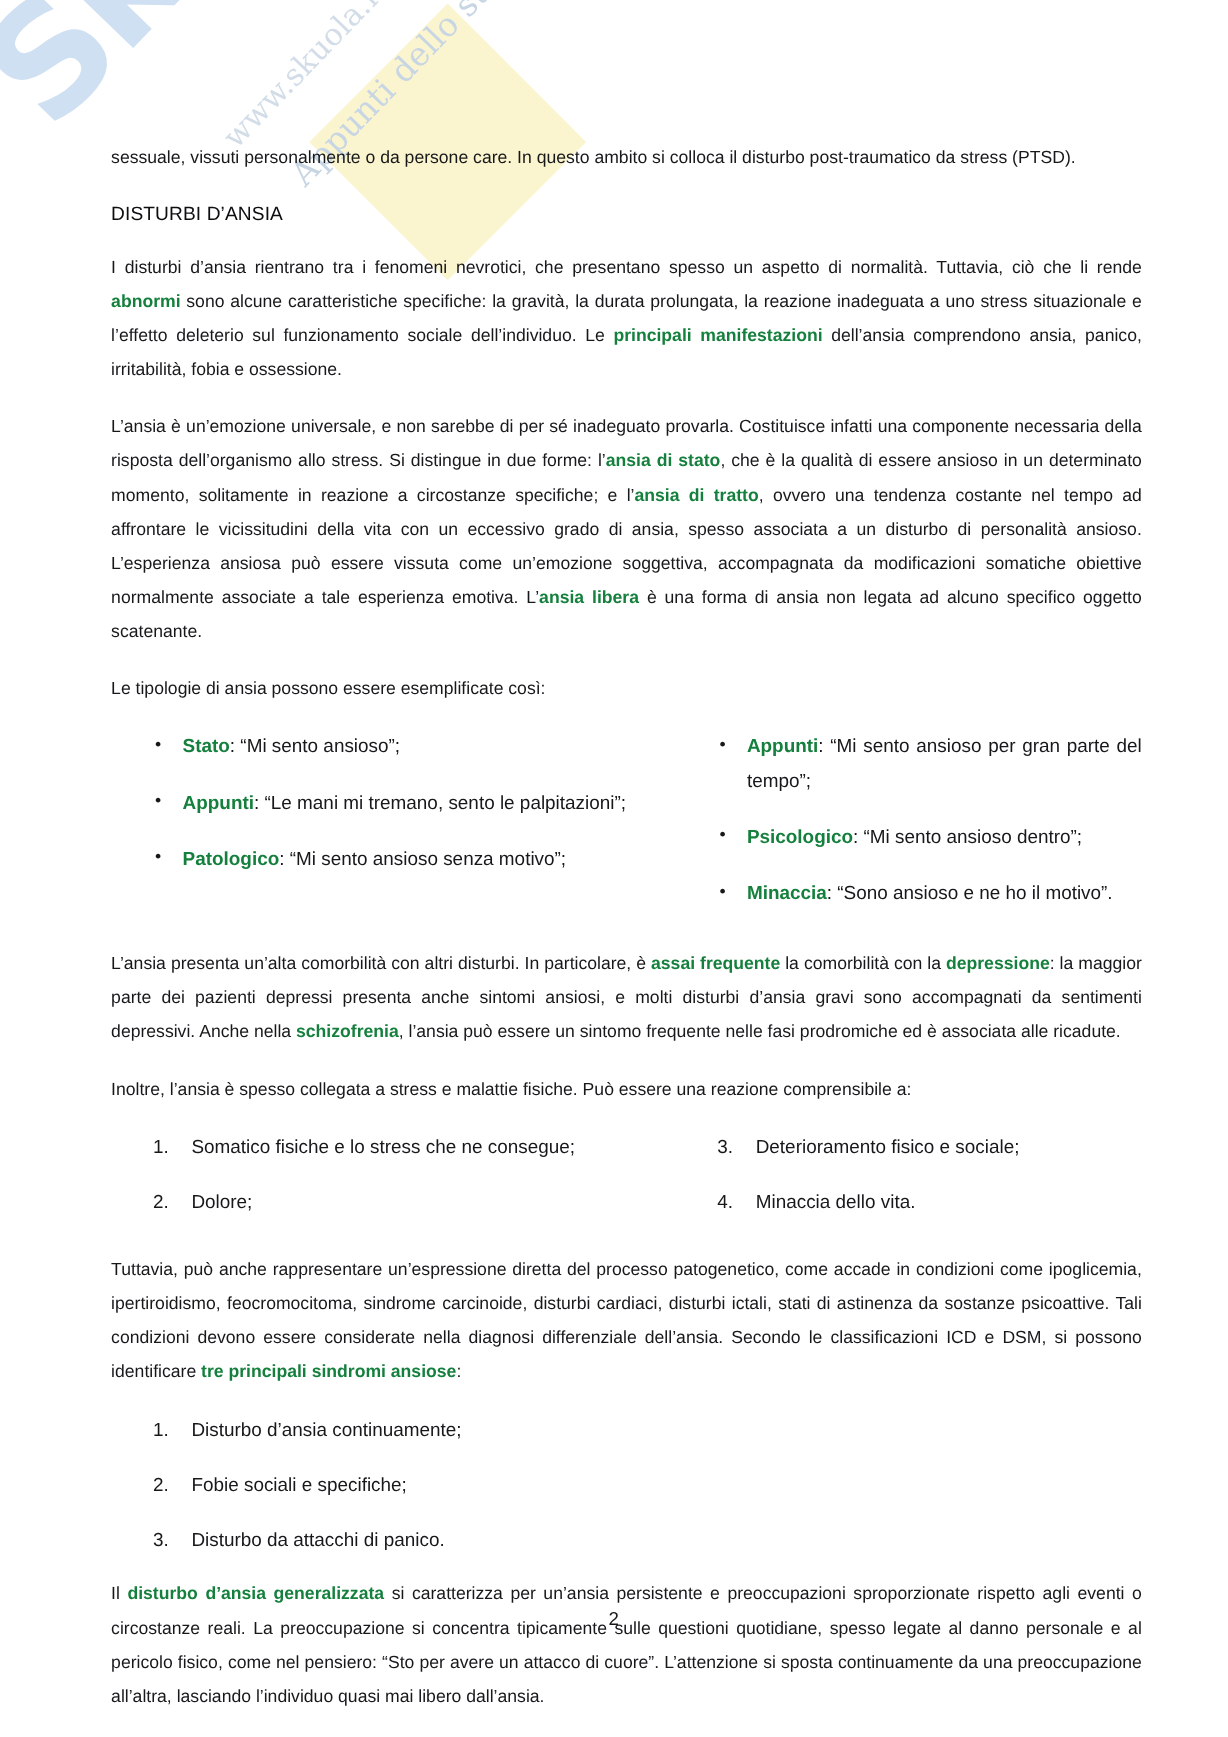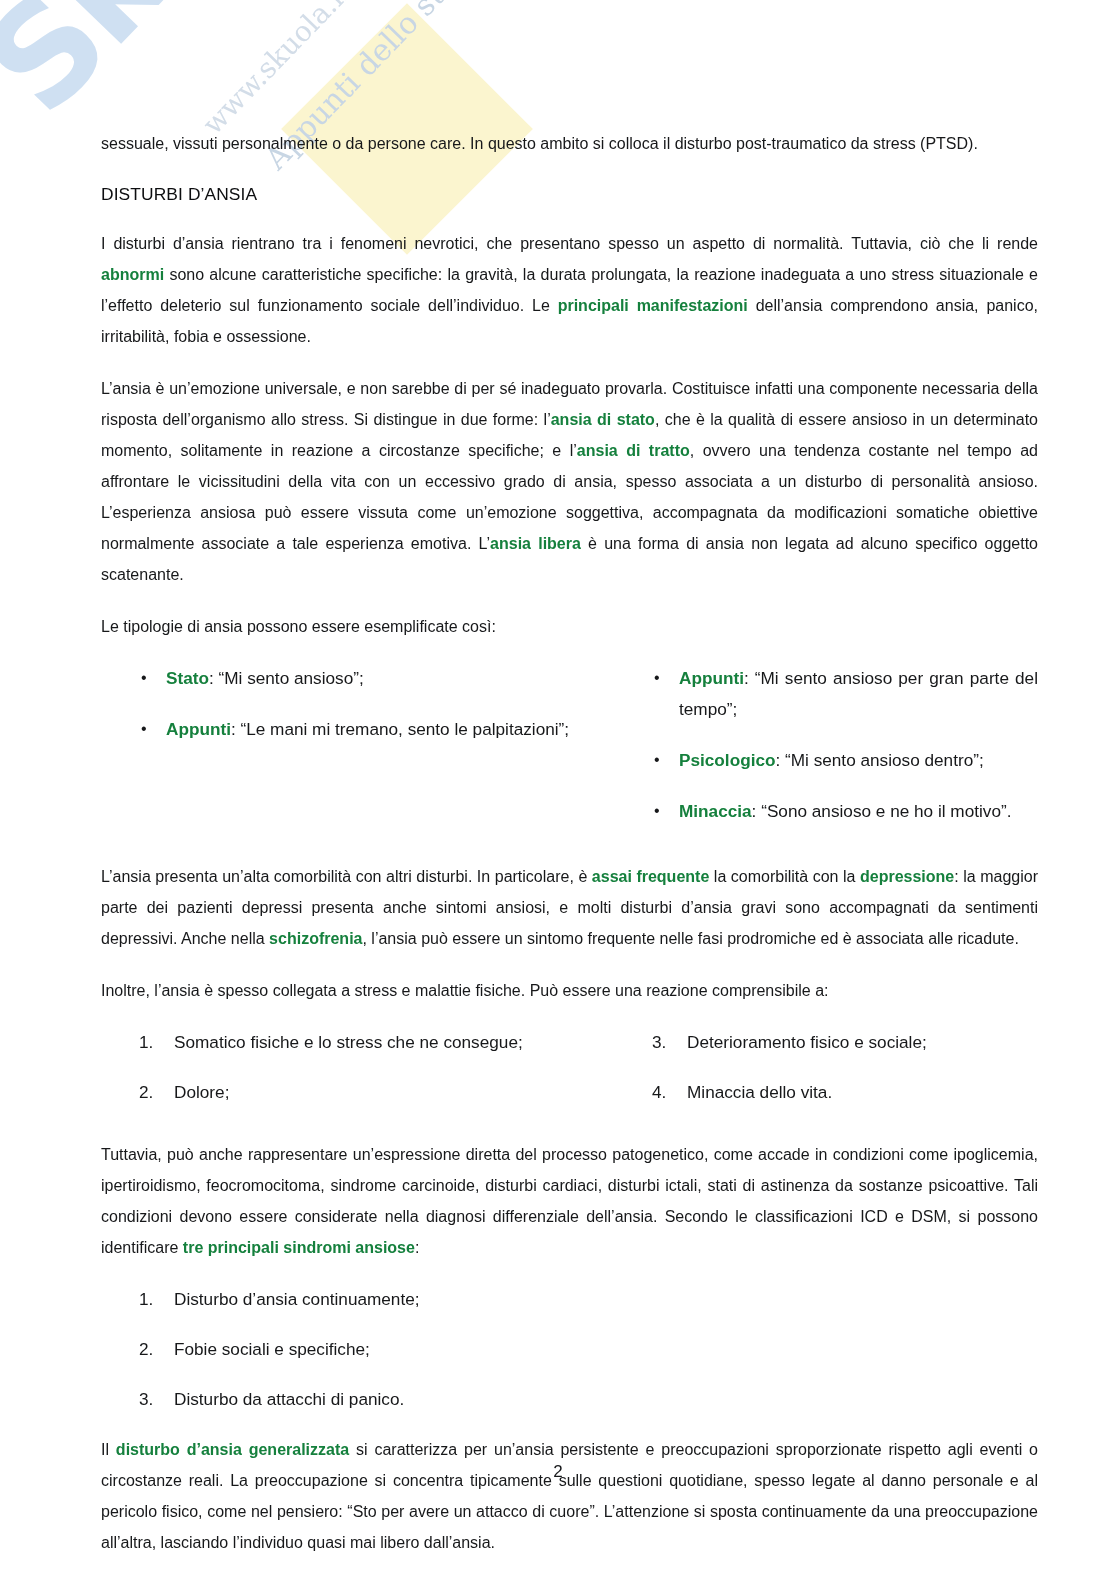--- a/index.html
+++ b/index.html
@@ -185,20 +185,21 @@
 
     <p class="body">L’ansia è un’emozione universale, e non sarebbe di per sé inadeguato provarla. Costituisce infatti una componente necessaria della risposta dell’organismo allo stress. Si distingue in due forme: l’<strong>ansia di stato</strong>, che è la qualità di essere ansioso in un determinato momento, solitamente in reazione a circostanze specifiche; e l’<strong>ansia di tratto</strong>, ovvero una tendenza costante nel tempo ad affrontare le vicissitudini della vita con un eccessivo grado di ansia, spesso associata a un disturbo di personalità ansioso. L’esperienza ansiosa può essere vissuta come un’emozione soggettiva, accompagnata da modificazioni somatiche obiettive normalmente associate a tale esperienza emotiva. L’<strong>ansia libera</strong> è una forma di ansia non legata ad alcuno specifico oggetto scatenante.</p>
 
     <p class="body">Le tipologie di ansia possono essere esemplificate così:</p>
 
     <div class="two-col">
       <div class="col-cell">
         <ul class="blist">
             <li><strong>Stato</strong>: “Mi sento ansioso”;</li>
             <li><strong>Appunti</strong>: “Le mani mi tremano, sento le palpitazioni”;</li>
+            <li><strong>Patologico</strong>: “Mi sento ansioso senza motivo”;</li>
           </ul>
       </div>
       <div class="col-cell">
         <ul class="blist">
             <li><strong>Appunti</strong>: “Mi sento ansioso per gran parte del tempo”;</li>
             <li><strong>Psicologico</strong>: “Mi sento ansioso dentro”;</li>
             <li><strong>Minaccia</strong>: “Sono ansioso e ne ho il motivo”.</li>
           </ul>
       </div>
     </div>

